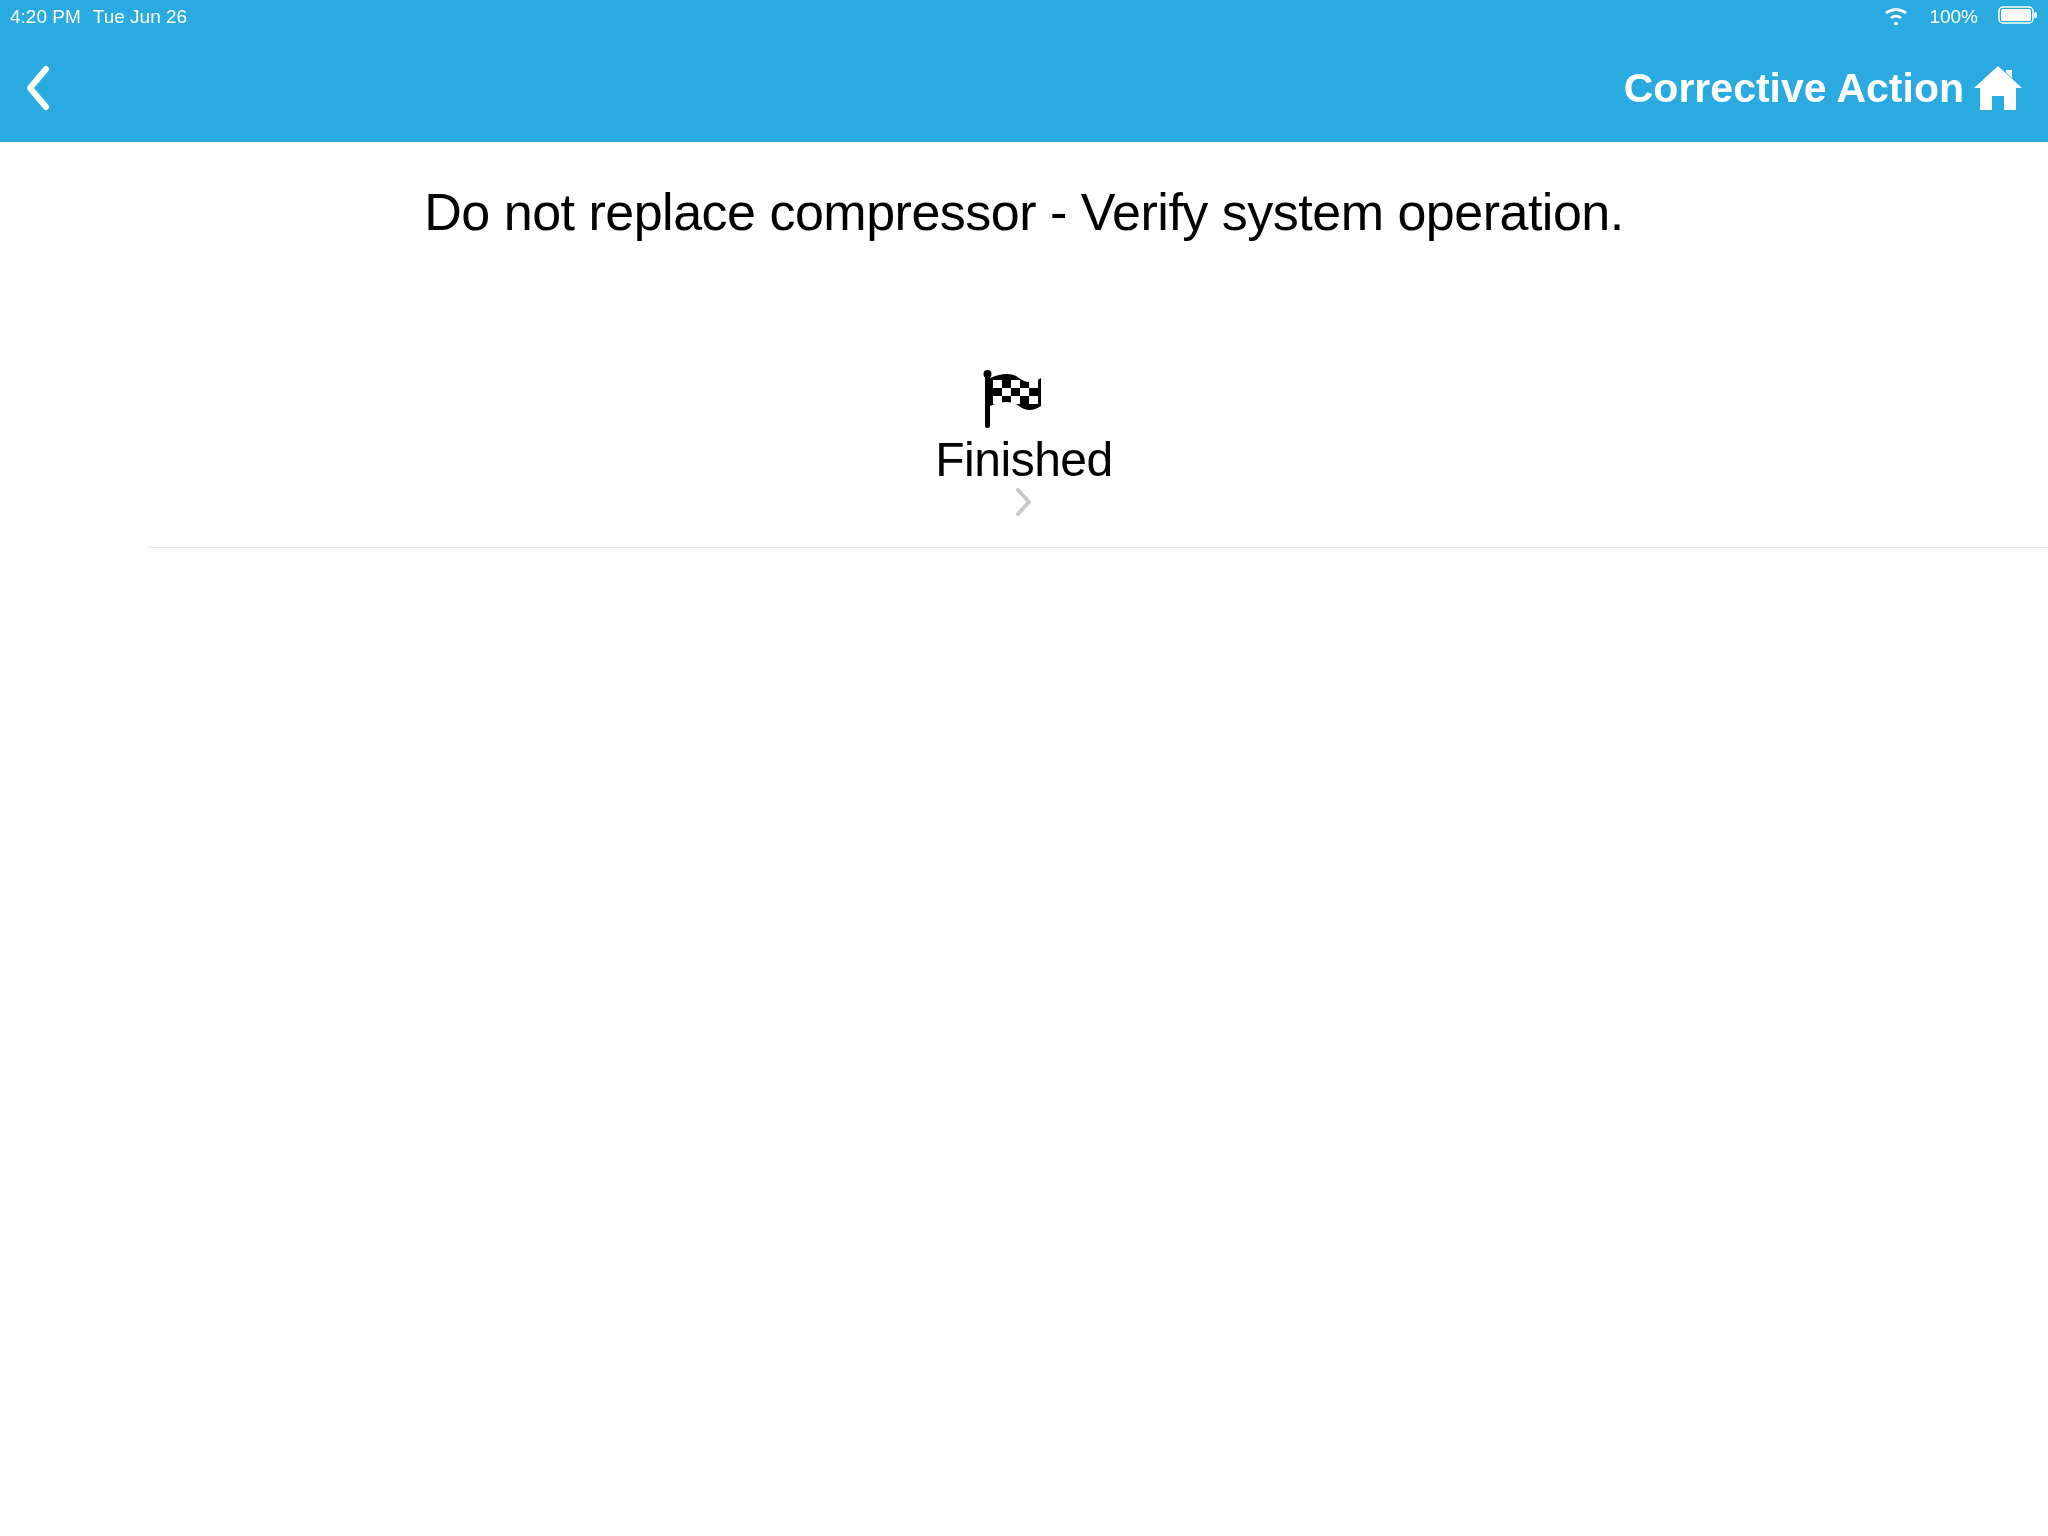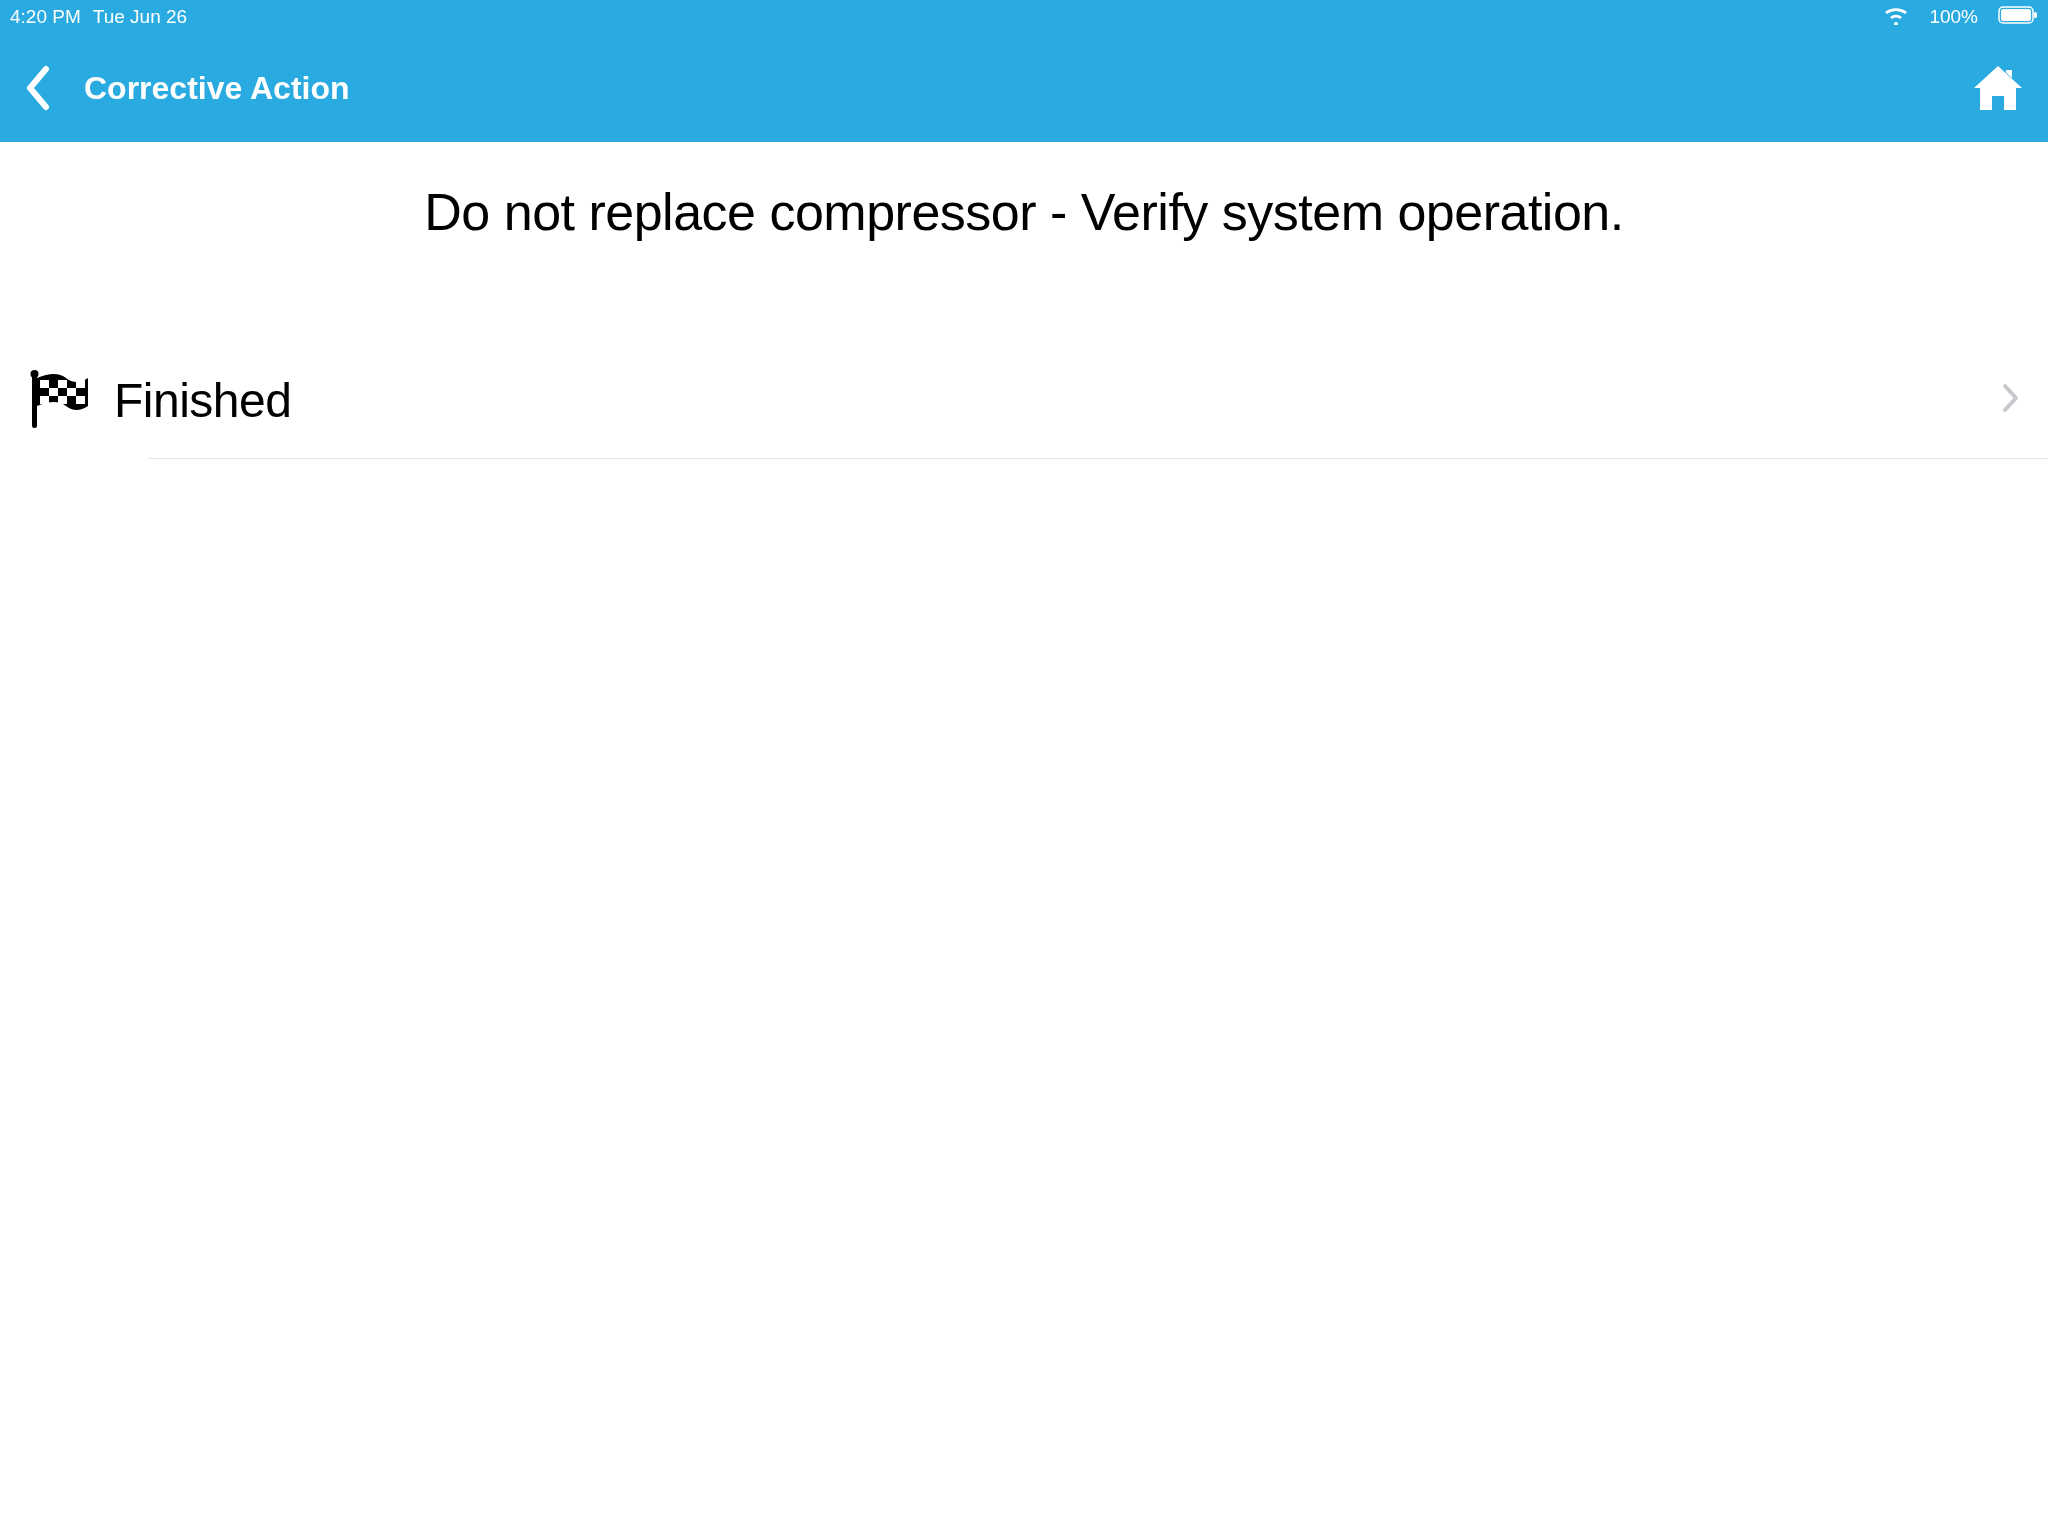--- a/index.html
+++ b/index.html
@@ -48,23 +48,23 @@
       justify-content: space-between;
       padding: 0 24px;
     }
     .back-btn {
       width: 60px;
       display: flex;
       align-items: center;
       justify-content: flex-start;
     }
     .nav-title {
-      font-size: 32px;
+      font-size: 41px;
       font-weight: 600;
-      text-align: left;
+      text-align: right;
       flex: 1;
     }
     .home-btn {
       width: 60px;
       display: flex;
       align-items: center;
       justify-content: flex-end;
     }
     .content {
       padding: 0;
@@ -76,20 +76,21 @@
       text-align: center;
       padding: 40px 20px 100px 20px;
       color: #000000;
       letter-spacing: -0.5px;
     }
     .list-item-full {
       display: flex;
       align-items: center;
       padding: 26px 28px 26px 28px;
       position: relative;
+      flex-direction: column;
     }
     .flag-icon {
       width: 86px;
       display: flex;
       justify-content: flex-start;
       align-items: center;
     }
     .item-label {
       font-size: 48px;
       font-weight: 400;

